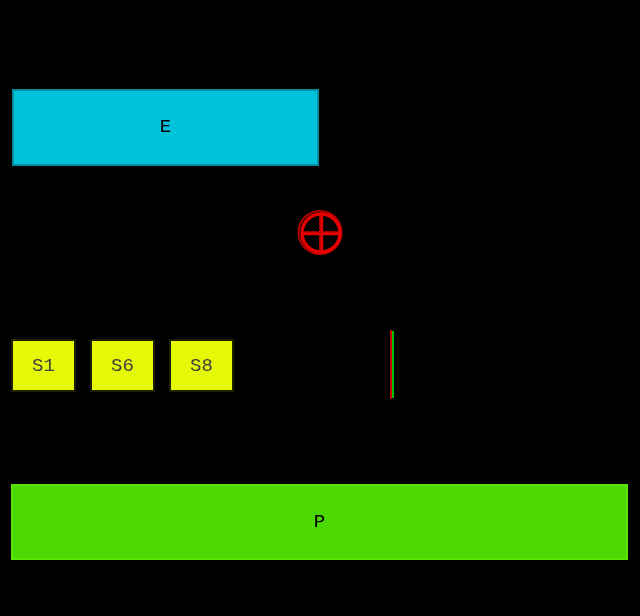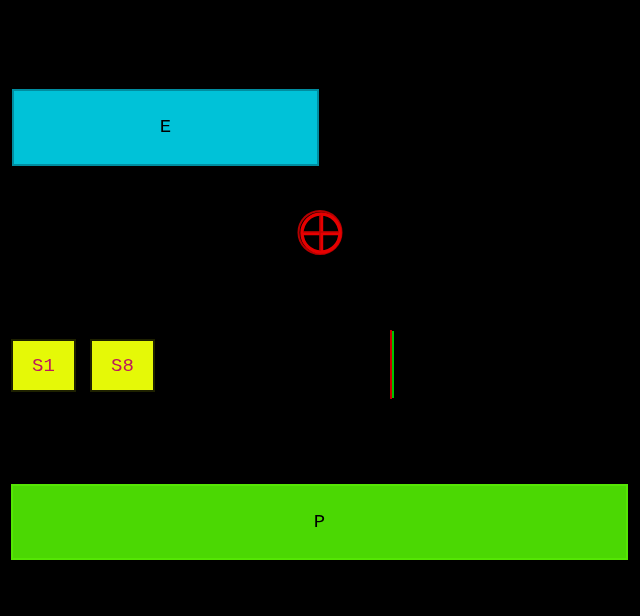--- a/index.html
+++ b/index.html
@@ -56,21 +56,21 @@
     height: 53px;
     background: #e5f907;
     border: 2px solid #1e2100;
     box-sizing: border-box;
     display: flex;
     align-items: center;
     justify-content: center;
   }
   .s-box span {
     font-size: 19px;
-    color: #be185d;
+    color: #404040;
   }
   .divider-red {
     position: absolute;
     left: 390px;
     top: 330px;
     width: 2px;
     height: 69px;
     background: #cc0000;
   }
   .divider-green {
@@ -106,20 +106,23 @@
     <line x1="8" y1="28.5" x2="48" y2="28.5" stroke="#e60000" stroke-width="3.4"></line>
     <line x1="27" y1="10" x2="27" y2="46" stroke="#c00000" stroke-width="1.6"></line>
     <line x1="10" y1="27" x2="46" y2="27" stroke="#c00000" stroke-width="1.6"></line>
   </svg>
 
   <div class="s-row">
     <div class="s-box">
       <span>S1</span>
     </div>
     <div class="s-box">
+      <span>S6</span>
+    </div>
+    <div class="s-box">
       <span>S8</span>
     </div>
   </div>
 
   <div class="divider-red"></div>
   <div class="divider-green"></div>
 
   <div class="box p-box">
     <span>P</span>
   </div>

